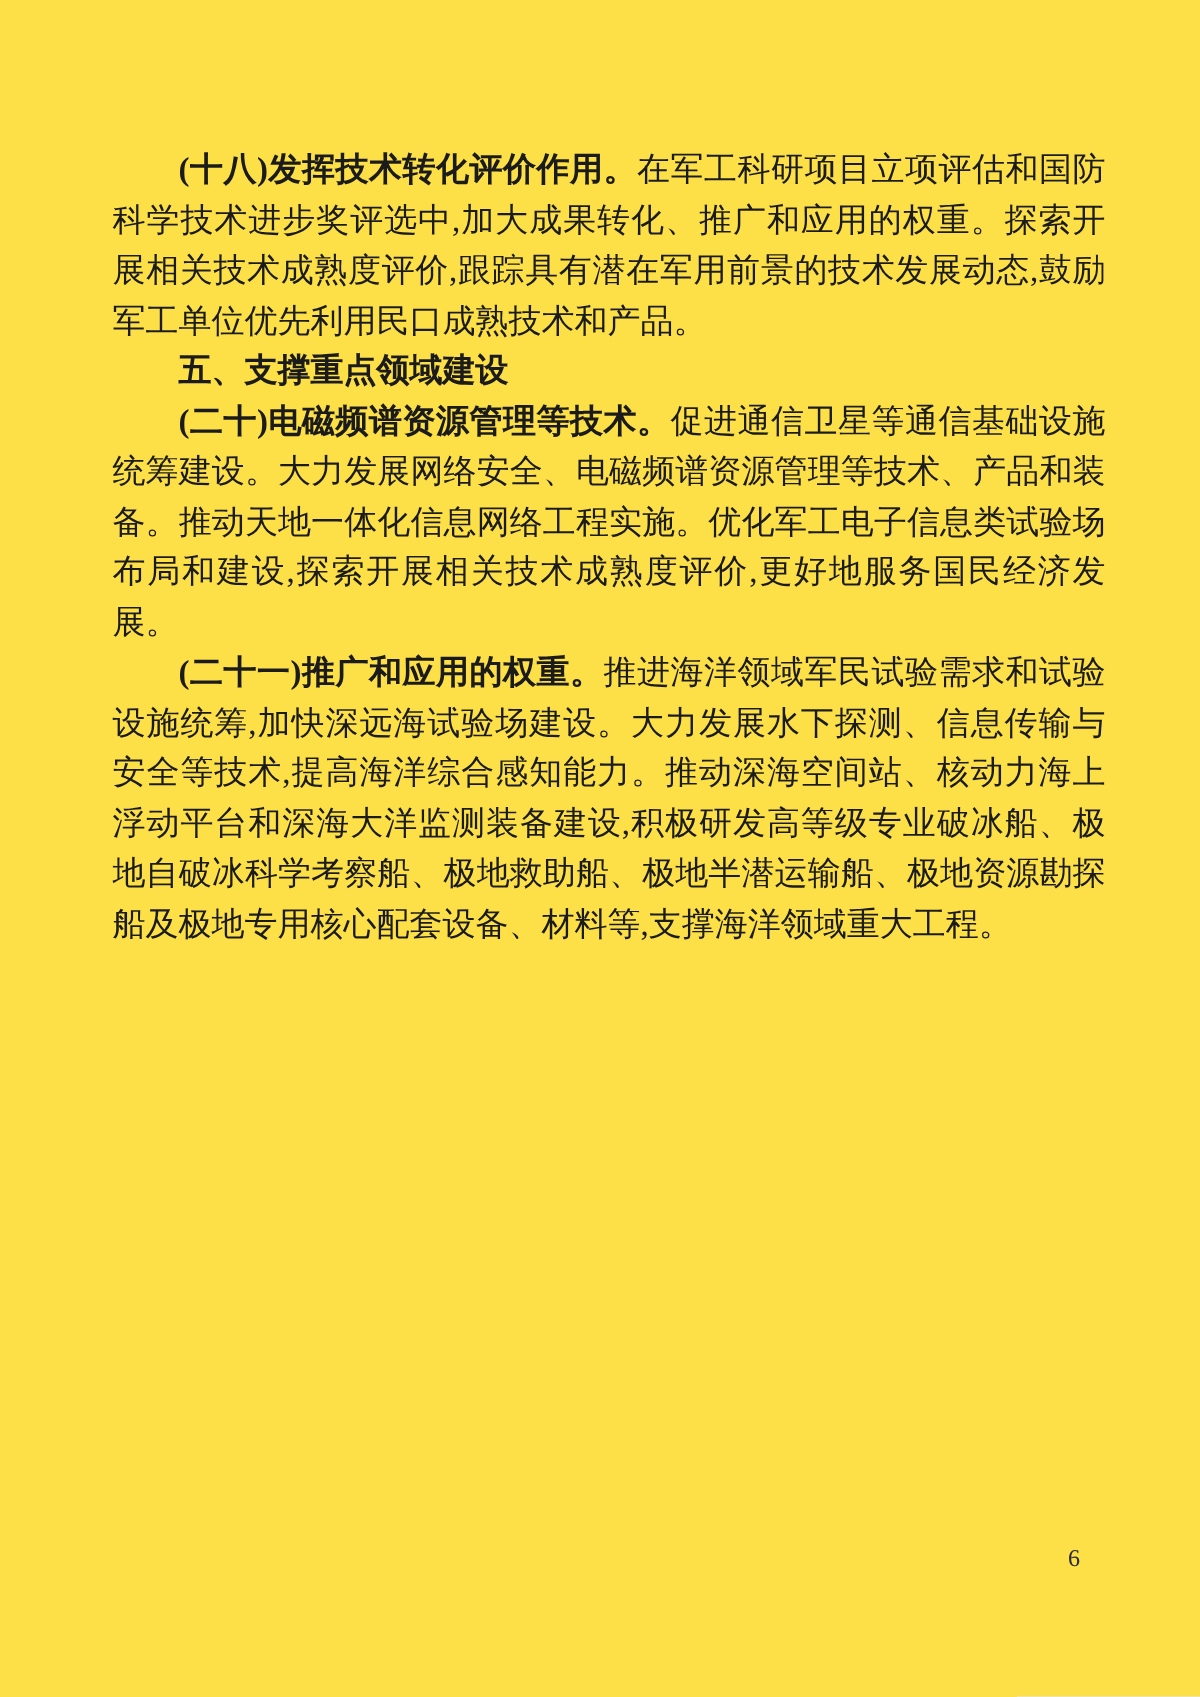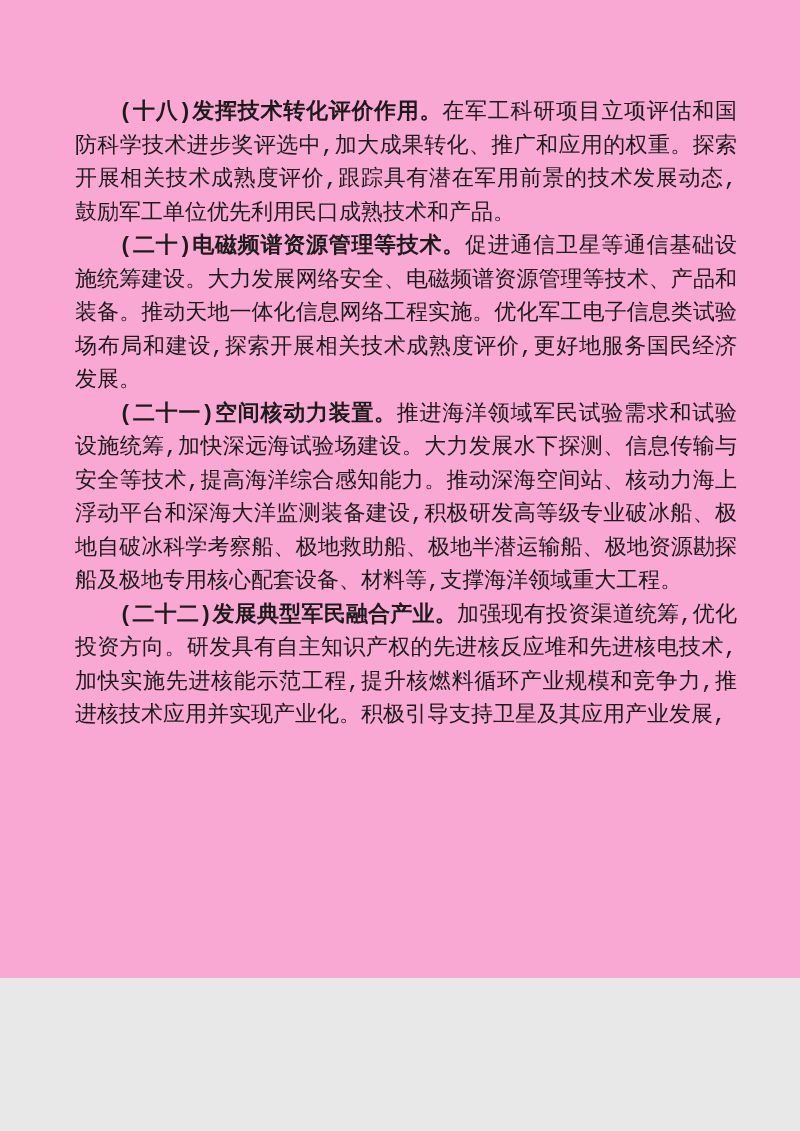--- a/index.html
+++ b/index.html
@@ -3,25 +3,25 @@
 <meta charset="utf-8">
 <style>
   html, body {
     margin: 0;
     padding: 0;
     background: #e8e8e8;
   }
   .page {
     position: relative;
     width: 800px;
-    height: 978px;
+    height: 1131px;
     margin: 0 auto;
-    background: #f9a8d4;
+    background: #fde047;
     overflow: hidden;
-    font-family: Liberation Mono, monospace;
+    font-family: Liberation Serif, serif;
     color: #1b1b1b;
   }
   .doc-body {
     position: absolute;
     top: 96px;
     left: 75px;
     width: 662px;
     font-size: 22px;
     line-height: 33.5px;
     text-align: justify;
@@ -49,26 +49,26 @@
 </style>
 </head>
 <body>
 
 <div class="page">
 
   <div class="doc-body">
 
     <p class="para"><span class="lead">(十八)发挥技术转化评价作用。</span><span>在军工科研项目立项评估和国防科学技术进步奖评选中,加大成果转化、推广和应用的权重。探索开展相关技术成熟度评价,跟踪具有潜在军用前景的技术发展动态,鼓励军工单位优先利用民口成熟技术和产品。</span></p>
 
+    <p class="heading">五、支撑重点领域建设</p>
 
 
     <p class="para"><span class="lead">(二十)电磁频谱资源管理等技术。</span><span>促进通信卫星等通信基础设施统筹建设。大力发展网络安全、电磁频谱资源管理等技术、产品和装备。推动天地一体化信息网络工程实施。优化军工电子信息类试验场布局和建设,探索开展相关技术成熟度评价,更好地服务国民经济发展。</span></p>
 
-    <p class="para"><span class="lead">(二十一)空间核动力装置。</span><span>推进海洋领域军民试验需求和试验设施统筹,加快深远海试验场建设。大力发展水下探测、信息传输与安全等技术,提高海洋综合感知能力。推动深海空间站、核动力海上浮动平台和深海大洋监测装备建设,积极研发高等级专业破冰船、极地自破冰科学考察船、极地救助船、极地半潜运输船、极地资源勘探船及极地专用核心配套设备、材料等,支撑海洋领域重大工程。</span></p>
+    <p class="para"><span class="lead">(二十一)推广和应用的权重。</span><span>推进海洋领域军民试验需求和试验设施统筹,加快深远海试验场建设。大力发展水下探测、信息传输与安全等技术,提高海洋综合感知能力。推动深海空间站、核动力海上浮动平台和深海大洋监测装备建设,积极研发高等级专业破冰船、极地自破冰科学考察船、极地救助船、极地半潜运输船、极地资源勘探船及极地专用核心配套设备、材料等,支撑海洋领域重大工程。</span></p>
 
 
-    <p class="para"><span class="lead">(二十二)发展典型军民融合产业。</span><span>加强现有投资渠道统筹,优化投资方向。研发具有自主知识产权的先进核反应堆和先进核电技术,加快实施先进核能示范工程,提升核燃料循环产业规模和竞争力,推进核技术应用并实现产业化。积极引导支持卫星及其应用产业发展,</span></p>
 
   </div>
 
   <div class="page-number">6</div>
 
 </div>
 
 </body></html>

